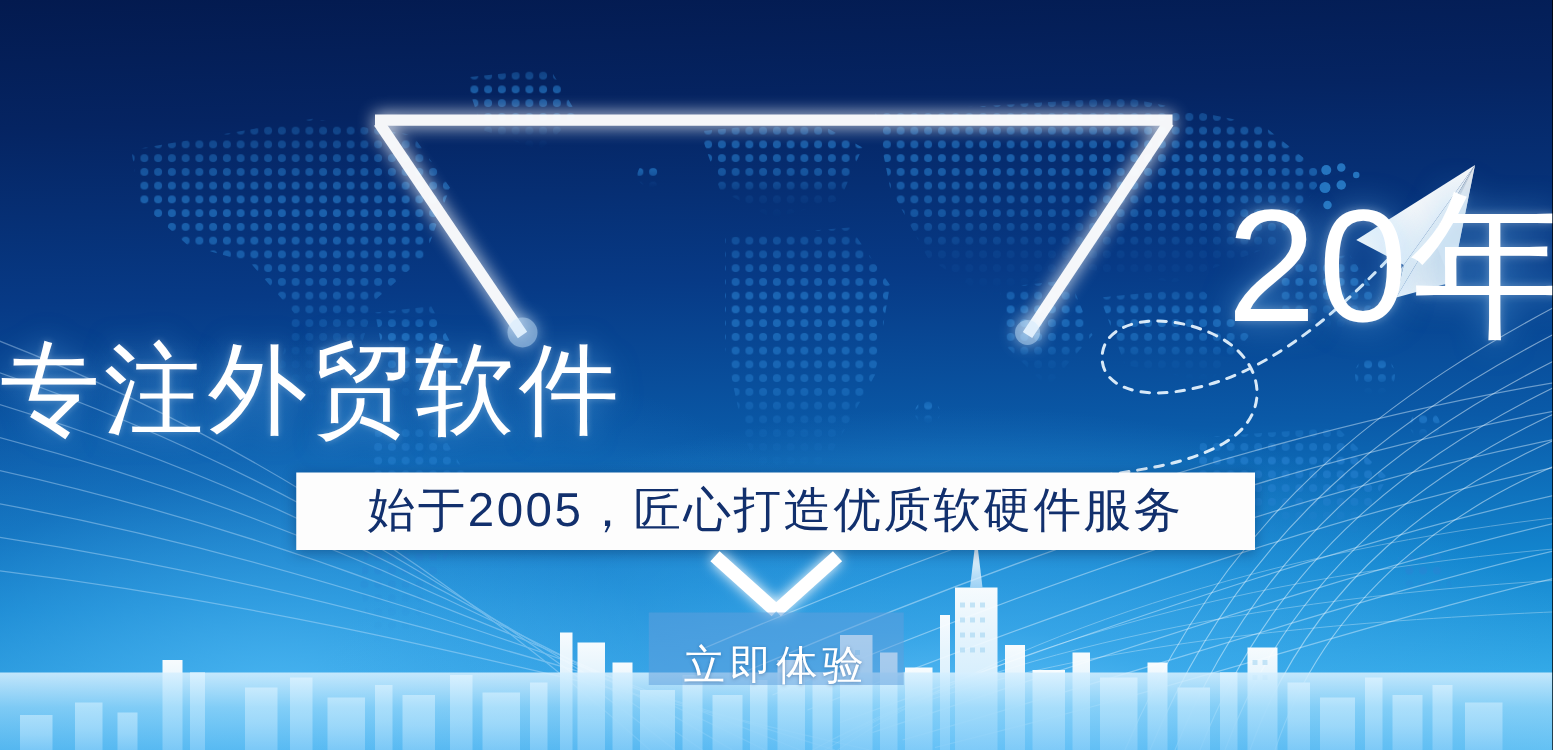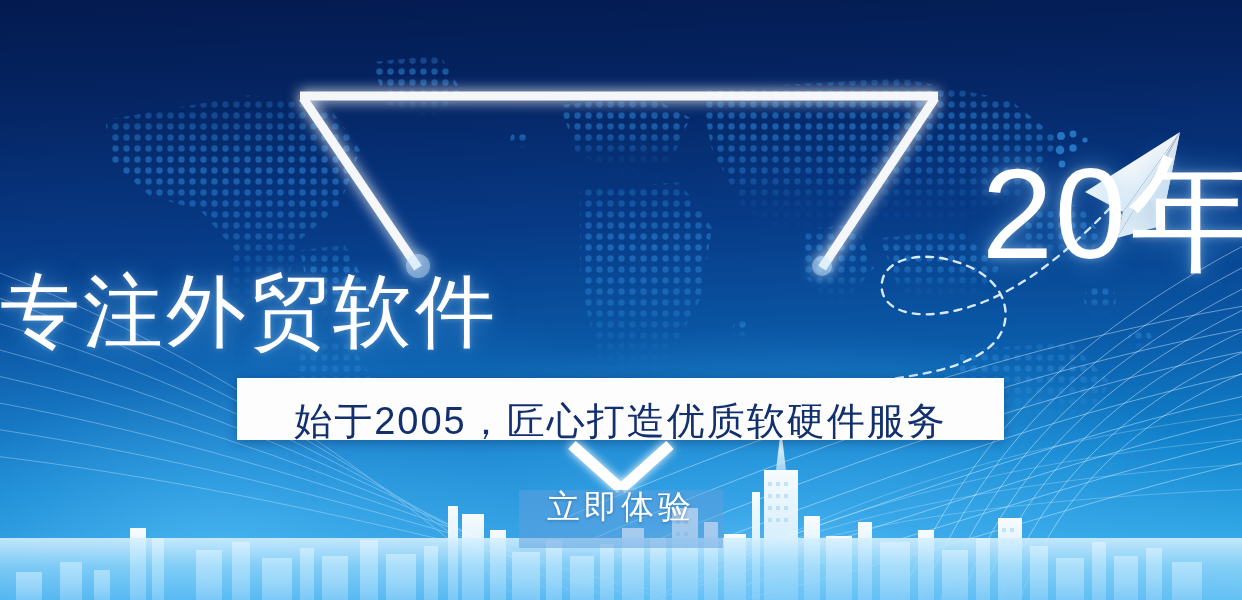--- a/index.html
+++ b/index.html
@@ -63,39 +63,39 @@
     font-size:80px;line-height:1;
     font-weight:400;
     color:#ffffff;
     letter-spacing:3px;
     text-shadow:0 0 22px rgba(120,200,255,.5), 0 0 6px rgba(255,255,255,.3);
   }
 
   .tagline-box{
     position:absolute;left:237px;top:378px;width:767px;height:62px;
     background:#fdfdfd;
-    display:flex;align-items:flex-end;justify-content:center;
+    display:flex;align-items:center;justify-content:center;
     box-shadow:0 2px 10px rgba(0,20,60,.35);
   }
   .tagline-text{
     font-size:38px;line-height:1;
     color:#12306d;
     letter-spacing:2px;
     white-space:nowrap;
   }
 
   .chevron{
     position:absolute;left:566px;top:443px;width:110px;height:52px;
   }
   .chevron svg{width:100%;height:100%;overflow:visible;}
 
   .cta-button{
     position:absolute;left:519px;top:490px;width:204px;height:58px;
     background:rgba(96,160,220,.52);
-    display:flex;align-items:flex-start;justify-content:center;
+    display:flex;align-items:flex-end;justify-content:center;
     cursor:pointer;
   }
   .cta-label{
     font-size:33px;line-height:1;color:#ffffff;letter-spacing:4px;white-space:nowrap;
     text-shadow:0 1px 3px rgba(0,40,90,.35);
   }
 
   
   .cluster{position:absolute;left:1055px;top:128px;width:60px;height:50px;opacity:.85;}
 </style>

